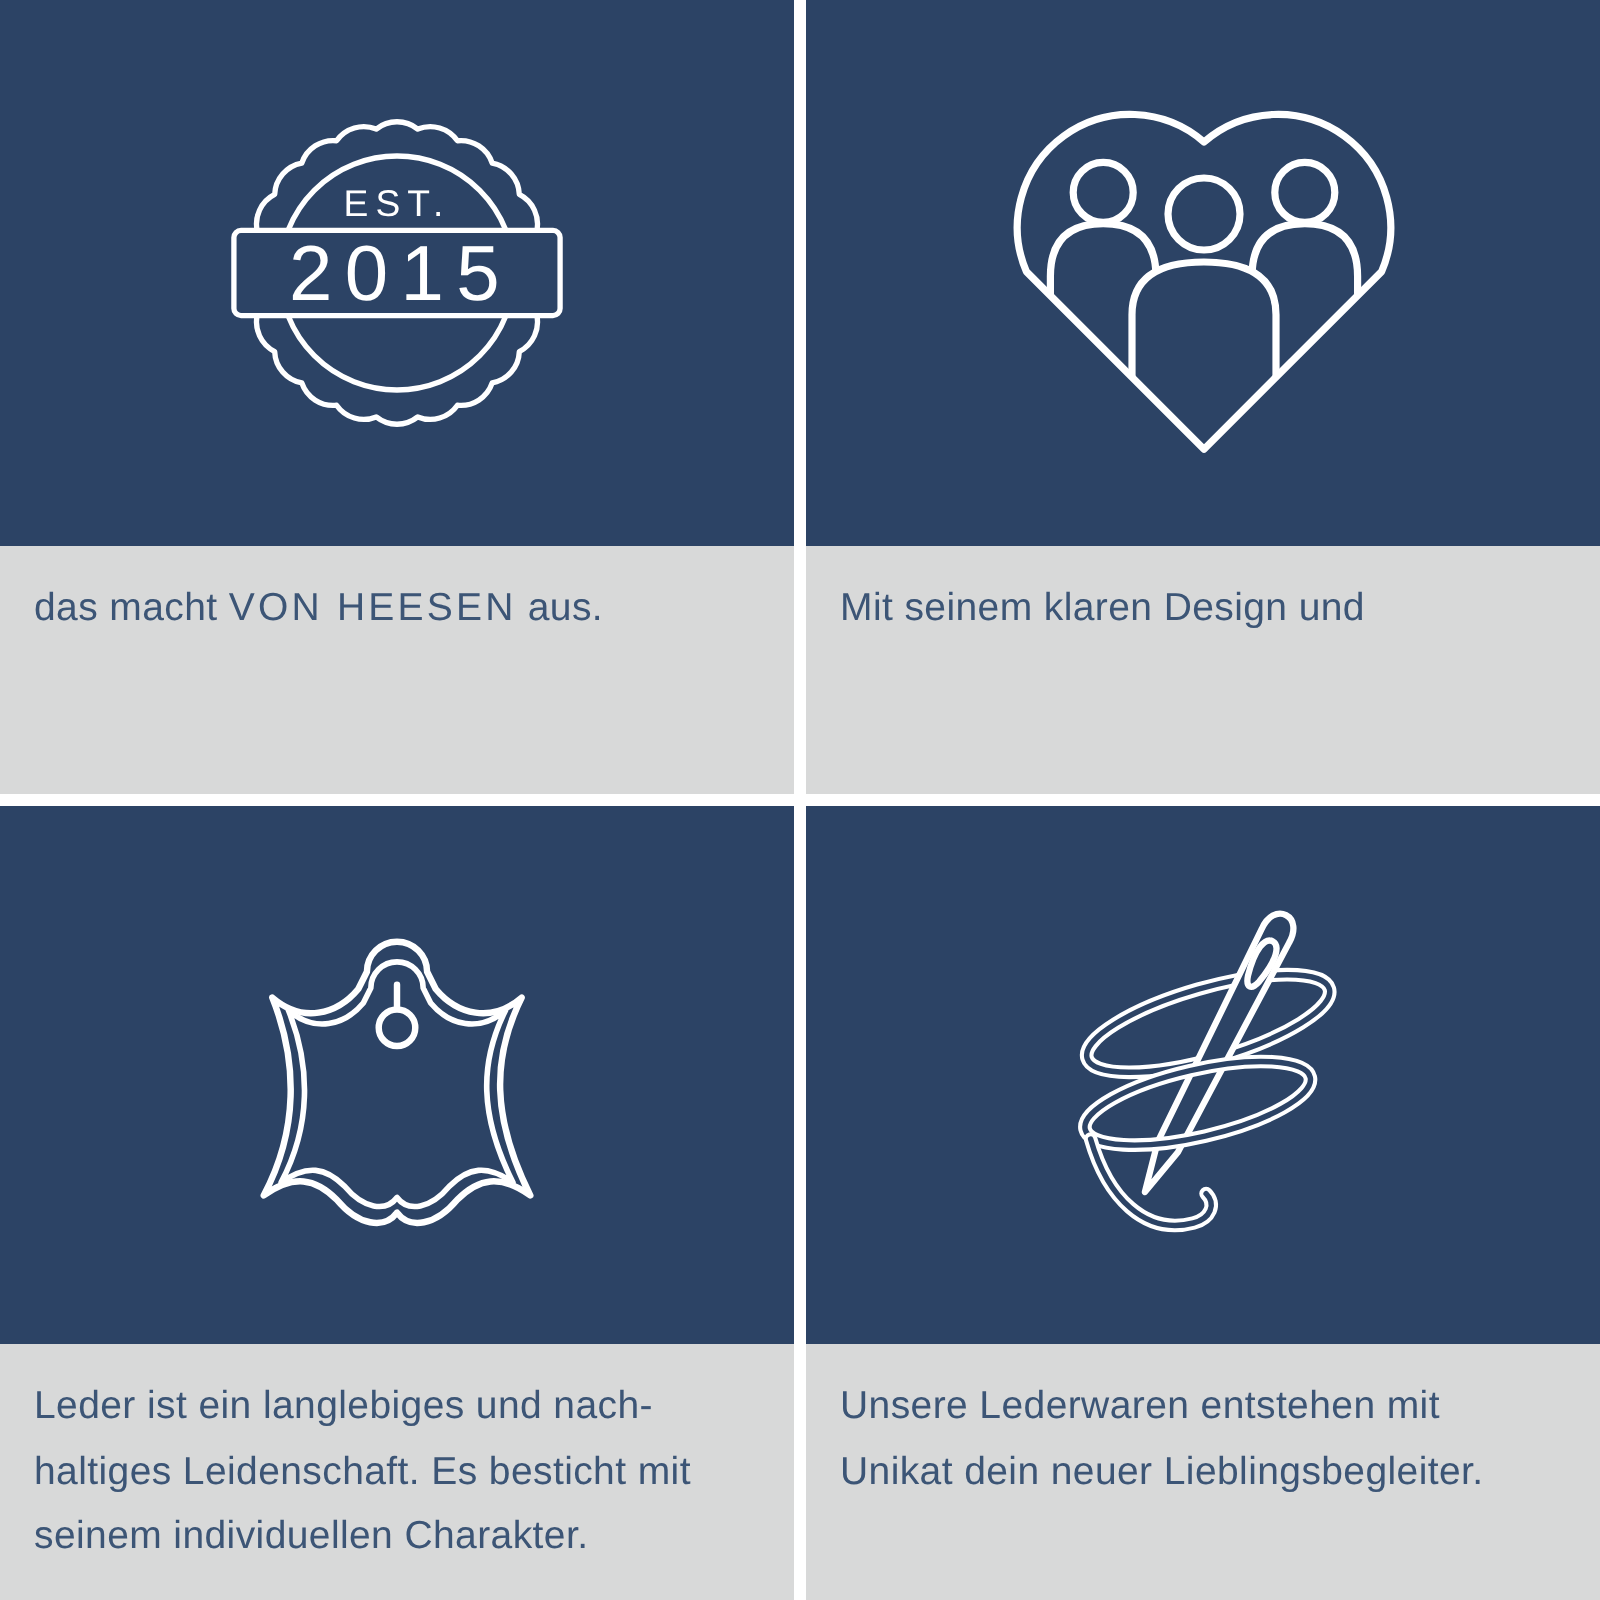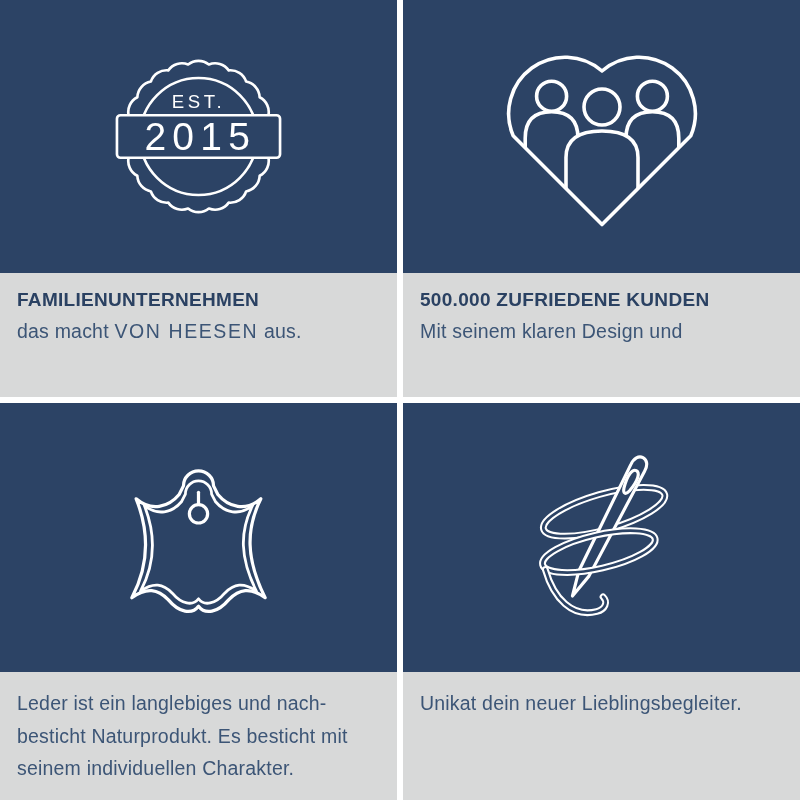--- a/index.html
+++ b/index.html
@@ -29,21 +29,20 @@
     <div class="icon-panel">
       <svg width="195" height="195" viewBox="0 0 220 220">
         <path class="stroke" d="M 192 110 A 18.7 18.7 0 0 1 188.7 133.1 A 18.7 18.7 0 0 1 179.0 154.3 A 18.7 18.7 0 0 1 163.7 172.0 A 18.7 18.7 0 0 1 144.1 184.6 A 18.7 18.7 0 0 1 121.7 191.2 A 18.7 18.7 0 0 1 98.3 191.2 A 18.7 18.7 0 0 1 75.9 184.6 A 18.7 18.7 0 0 1 56.3 172.0 A 18.7 18.7 0 0 1 41.0 154.3 A 18.7 18.7 0 0 1 31.3 133.1 A 18.7 18.7 0 0 1 28.0 110.0 A 18.7 18.7 0 0 1 31.3 86.9 A 18.7 18.7 0 0 1 41.0 65.7 A 18.7 18.7 0 0 1 56.3 48.0 A 18.7 18.7 0 0 1 75.9 35.4 A 18.7 18.7 0 0 1 98.3 28.8 A 18.7 18.7 0 0 1 121.7 28.8 A 18.7 18.7 0 0 1 144.1 35.4 A 18.7 18.7 0 0 1 163.7 48.0 A 18.7 18.7 0 0 1 179.0 65.7 A 18.7 18.7 0 0 1 188.7 86.9 A 18.7 18.7 0 0 1 192.0 110.0 Z"></path>
         <circle class="stroke" cx="110" cy="110" r="66"></circle>
         <text class="badge-text" x="110" y="78" font-size="21" letter-spacing="4" text-anchor="middle">EST.</text>
         <rect class="fillstroke" x="18" y="86" width="184" height="48" rx="4"></rect>
         <text class="badge-text" x="112" y="125" font-size="44" letter-spacing="7" text-anchor="middle">2015</text>
       </svg>
     </div>
     <div class="text-area">
-      <div class="heading">FAMILIENUNTERNEHMEN</div>
       <div class="bodyline"><span>das macht </span><span class="caps">VON HEESEN</span><span> aus.</span></div>
     </div>
   </div>
 
   <div class="cell row1">
     <div class="icon-panel">
       <svg width="240" height="228" viewBox="0 0 200 190">
         <defs>
           <clipPath id="heartClip">
             <path d="M100,168 L26,94 A47,47 0 0 1 100,40 A47,47 0 0 1 174,94 Z"></path>
@@ -54,21 +53,20 @@
           <path class="fillstroke" d="M120,165 V96 Q120,74 142,74 Q164,74 164,96 V165 Z"></path>
           <circle class="fillstroke" cx="58" cy="61" r="12.5"></circle>
           <circle class="fillstroke" cx="142" cy="61" r="12.5"></circle>
           <path class="fillstroke" d="M70,172 V112 Q70,90 100,90 Q130,90 130,112 V172 Z"></path>
           <circle class="fillstroke" cx="100" cy="70" r="15"></circle>
         </g>
         <path class="stroke" d="M100,168 L26,94 A47,47 0 0 1 100,40 A47,47 0 0 1 174,94 Z"></path>
       </svg>
     </div>
     <div class="text-area">
-      <div class="heading">500.000 ZUFRIEDENE KUNDEN</div>
       <div class="bodyline">Mit seinem klaren Design und</div>
     </div>
   </div>
 
   <div class="cell row2">
     <div class="icon-panel">
       <svg width="215" height="215" viewBox="0 0 200 200">
         <path class="stroke" d="M42,64 C56,76 72,72 82,60 L86,52 A14,14 0 0 1 114,52 L118,60
                  C128,72 144,76 158,64 C144,92 144,120 162,156
                  C148,146 138,148 128,158 C118,170 106,172 100,164
@@ -78,21 +76,21 @@
                  C128,72 144,76 158,64 C144,92 144,120 162,156
                  C148,146 138,148 128,158 C118,170 106,172 100,164
                  C94,172 82,170 72,158 C62,148 52,146 38,156
                  C54,126 54,94 42,64 Z"></path>
         <path class="stroke" stroke-width="2.6" d="M100,58 L100,70"></path>
         <circle class="fillstroke" stroke-width="2.8" cx="100" cy="78" r="8.5"></circle>
       </svg>
     </div>
     <div class="text-area">
       <div class="bodyline">Leder ist ein langlebiges und nach-</div>
-      <div class="bodyline">besticht Naturprodukt. Es besticht mit</div>
+      <div class="bodyline">haltiges Leidenschaft. Es besticht mit</div>
       <div class="bodyline">seinem individuellen Charakter.</div>
     </div>
   </div>
 
   <div class="cell row2">
     <div class="icon-panel">
       <svg width="210" height="210" viewBox="0 0 200 200">
 
         <g transform="rotate(-16 102 75)">
           <ellipse class="thread-out" cx="102" cy="75" rx="60" ry="17"></ellipse>
@@ -109,17 +107,18 @@
           <ellipse class="thread-out" cx="97" cy="113" rx="55" ry="16"></ellipse>
           <ellipse class="thread-in" cx="97" cy="113" rx="55" ry="16"></ellipse>
         </g>
         <g>
           <path class="thread-out" d="M46,130 C54,158 72,176 95,170 C103,168 106,161 101,156"></path>
           <path class="thread-in" d="M46,130 C54,158 72,176 95,170 C103,168 106,161 101,156"></path>
         </g>
       </svg>
     </div>
     <div class="text-area">
+      <div class="bodyline">Unsere Lederwaren entstehen mit</div>
       <div class="bodyline">Unikat dein neuer Lieblingsbegleiter.</div>
     </div>
   </div>
 
 </div>
 
 </body></html>

